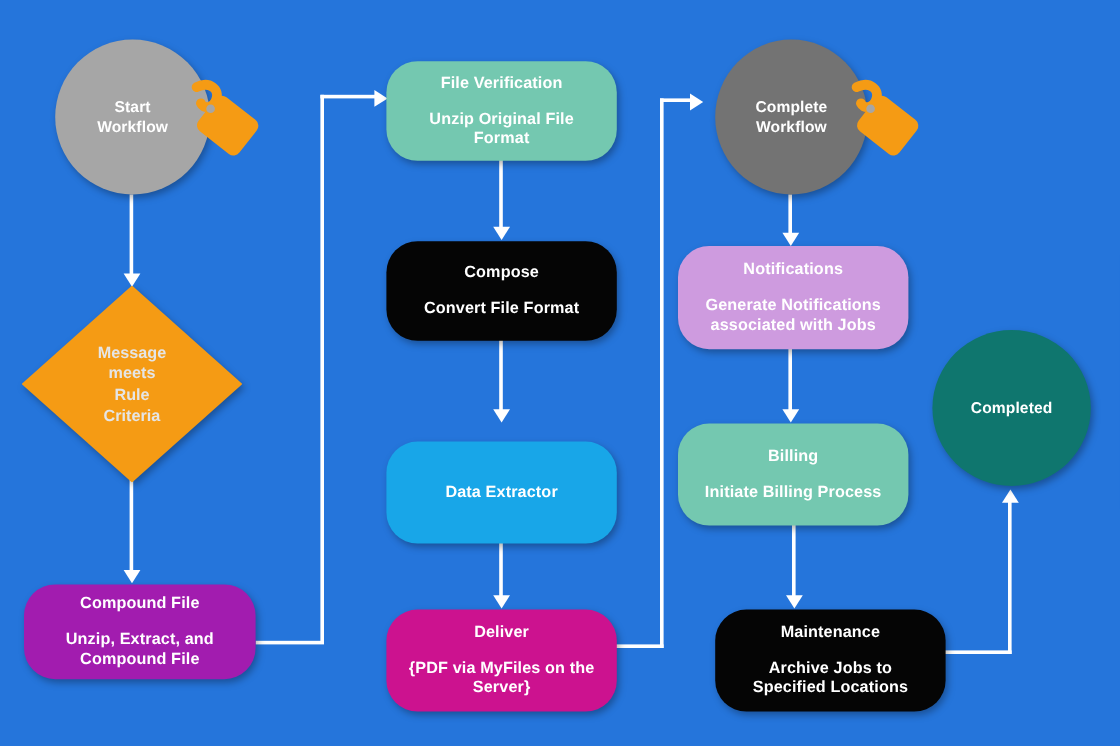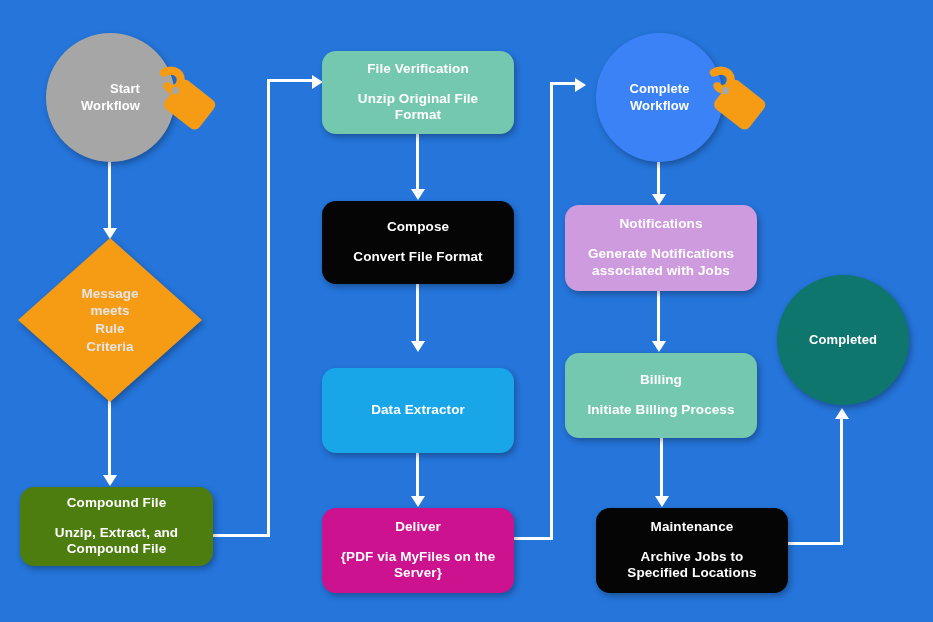--- a/index.html
+++ b/index.html
@@ -20,21 +20,21 @@
     box-sizing: border-box;
     display: flex;
     flex-direction: column;
     align-items: center;
     justify-content: center;
     text-align: center;
     color: #ffffff;
     filter: drop-shadow(2px 3px 3px rgba(0,0,0,0.30));
   }
   .rbox {
-    border-radius: 14px;
+    border-radius: 26px;
     padding: 16px 8px;
   }
   .circle {
     border-radius: 50%;
   }
   .title {
     font-weight: bold;
     font-size: 13.5px;
     line-height: 1.25;
     letter-spacing: .1px;
@@ -142,21 +142,21 @@
   <div class="seg vline" style="left:657px; top:290px; height:53px;"></div>
   <div class="arrow-down" style="left:651.5px; top:341px;"></div>
 
   <div class="seg vline" style="left:660px; top:437px; height:60px;"></div>
   <div class="arrow-down" style="left:654.5px; top:496px;"></div>
 
   <div class="seg hline" style="left:758px; top:542px; width:85px;"></div>
   <div class="seg vline" style="left:840px; top:418px; height:127px;"></div>
   <div class="arrow-up" style="left:834.5px; top:408px;"></div>
 
-  <div class="node circle" style="left:46px; top:33px; width:129px; height:129px; background:#a6a6a6;text-align:right;">
+  <div class="node circle" style="left:46px; top:33px; width:129px; height:129px; background:#a6a6a6;">
     <div class="title">
       <span>Start</span><br>
       <span>Workflow</span>
     </div>
   </div>
   <svg class="tag-icon" viewBox="0 0 100 100" style="left:134px; top:60px;">
     <path d="M32 14 C 44 8, 54 16, 50 26 C 47 34, 38 34, 36 29" stroke="#f59b14" stroke-width="9" fill="none" stroke-linecap="round"></path>
     <path d="M44 29 L 78 29 A 7 7 0 0 1 85 36 L 85 62 A 7 7 0 0 1 78 69 L 44 69 A 7 7 0 0 1 37 62 L 37 36 A 7 7 0 0 1 44 29 Z" fill="#f59b14" transform="rotate(38 60 49)"></path>
     <circle cx="45" cy="34" r="4" fill="#a6a6a6"></circle>
   </svg>
@@ -164,21 +164,21 @@
   <div class="diamond-wrap" style="left:18px; top:238px; width:184px; height:164px;">
     <div class="diamond-shape"></div>
     <div class="diamond-label">
       <span>Message</span><br>
       <span>meets</span><br>
       <span>Rule</span><br>
       <span>Criteria</span>
     </div>
   </div>
 
-  <div class="node rbox" style="left:20px; top:487px; width:193px; height:79px; background:#4d7c0f;">
+  <div class="node rbox" style="left:20px; top:487px; width:193px; height:79px; background:#a21caf;">
     <div class="title">Compound File</div>
     <div class="sub">
       <span>Unzip, Extract, and</span><br>
       <span>Compound File</span>
     </div>
   </div>
 
   <div class="node rbox" style="left:322px; top:51px; width:192px; height:83px; background:#74c8b0;">
     <div class="title">File Verification</div>
     <div class="sub">
@@ -197,21 +197,21 @@
   </div>
 
   <div class="node rbox" style="left:322px; top:508px; width:192px; height:85px; background:#cc128f;">
     <div class="title">Deliver</div>
     <div class="sub">
       <span>{PDF via MyFiles on the</span><br>
       <span>Server}</span>
     </div>
   </div>
 
-  <div class="node circle" style="left:596px; top:33px; width:127px; height:129px; background:#3b82f6;">
+  <div class="node circle" style="left:596px; top:33px; width:127px; height:129px; background:#737373;">
     <div class="title">
       <span>Complete</span><br>
       <span>Workflow</span>
     </div>
   </div>
   <svg class="tag-icon" viewBox="0 0 100 100" style="left:684px; top:60px;">
     <path d="M32 14 C 44 8, 54 16, 50 26 C 47 34, 38 34, 36 29" stroke="#f59b14" stroke-width="9" fill="none" stroke-linecap="round"></path>
     <path d="M44 29 L 78 29 A 7 7 0 0 1 85 36 L 85 62 A 7 7 0 0 1 78 69 L 44 69 A 7 7 0 0 1 37 62 L 37 36 A 7 7 0 0 1 44 29 Z" fill="#f59b14" transform="rotate(38 60 49)"></path>
     <circle cx="45" cy="34" r="4" fill="#a6a6a6"></circle>
   </svg>

